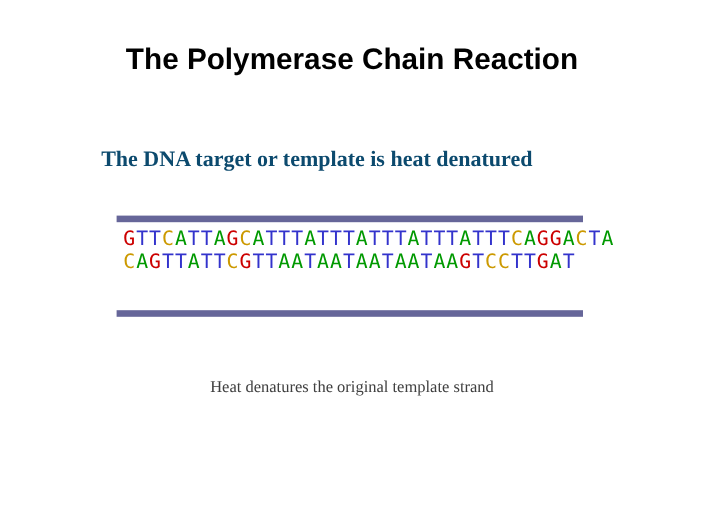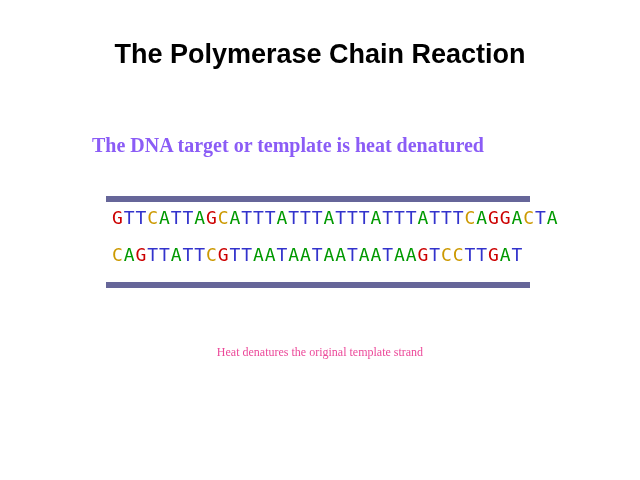--- a/index.html
+++ b/index.html
@@ -44,21 +44,21 @@
   #slide-subtitle {
     position: absolute;
     left: 0;
     top: 132px;
     width: 576px;
     text-align: center;
     font-family: "Liberation Serif", serif;
     font-weight: bold;
     font-size: 20px;
     line-height: 26px;
-    color: #8b5cf6;
+    color: #0c4a6e;
     white-space: nowrap;
   }
 
   
   #dna-diagram {
     position: absolute;
     left: 106px;
     top: 196px;
     width: 424px;
     height: 92px;
@@ -79,39 +79,39 @@
     left: 6px;
     width: 418px;
     font-family: "DejaVu Sans Mono", "Liberation Mono", monospace;
     font-size: 18px;
     line-height: 16px;
     letter-spacing: 0.9px;
     white-space: pre;
     text-align: left;
   }
   #dna-sequence-top { top: 14px; }
-  #dna-sequence-bottom { top: 35px; margin-top: 16px; }
+  #dna-sequence-bottom { top: 35px; }
 
   .base-G { color: #cc0000; }
   .base-T { color: #3333cc; }
   .base-C { color: #cc9900; }
   .base-A { color: #009900; }
 
   
   #slide-caption {
     position: absolute;
     left: 0;
     top: 342px;
     width: 640px;
     text-align: center;
     font-family: "Liberation Serif", serif;
     font-weight: normal;
-    font-size: 12px;
+    font-size: 15px;
     line-height: 20px;
-    color: #ec4899;
+    color: #404040;
     white-space: nowrap;
   }
 </style>
 </head>
 <body>
 
 <div id="slide">
 
   <div id="slide-title">The Polymerase Chain Reaction</div>
 

